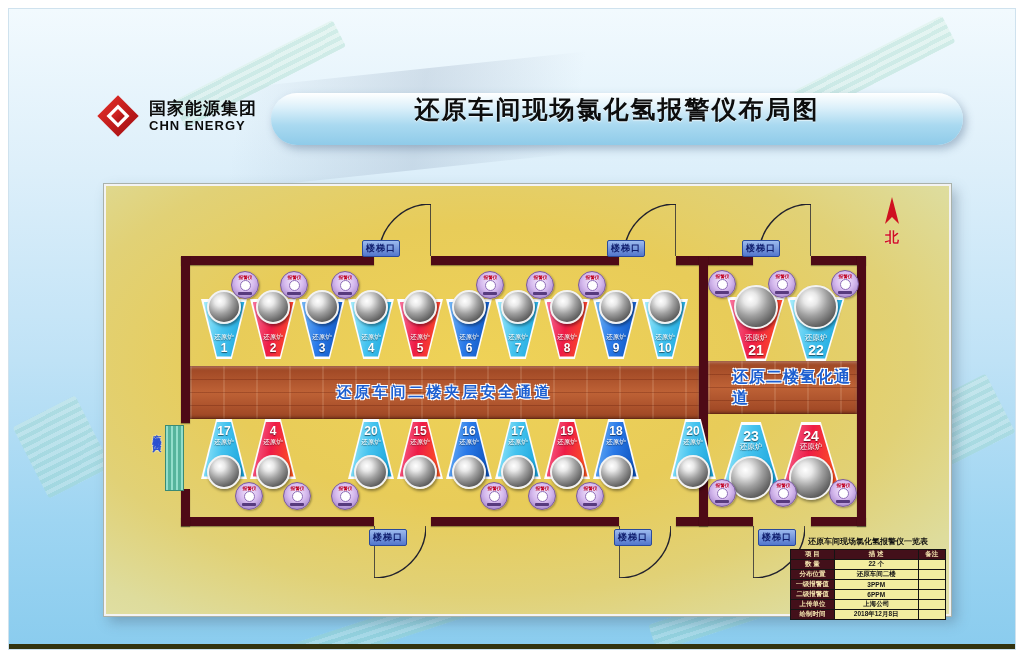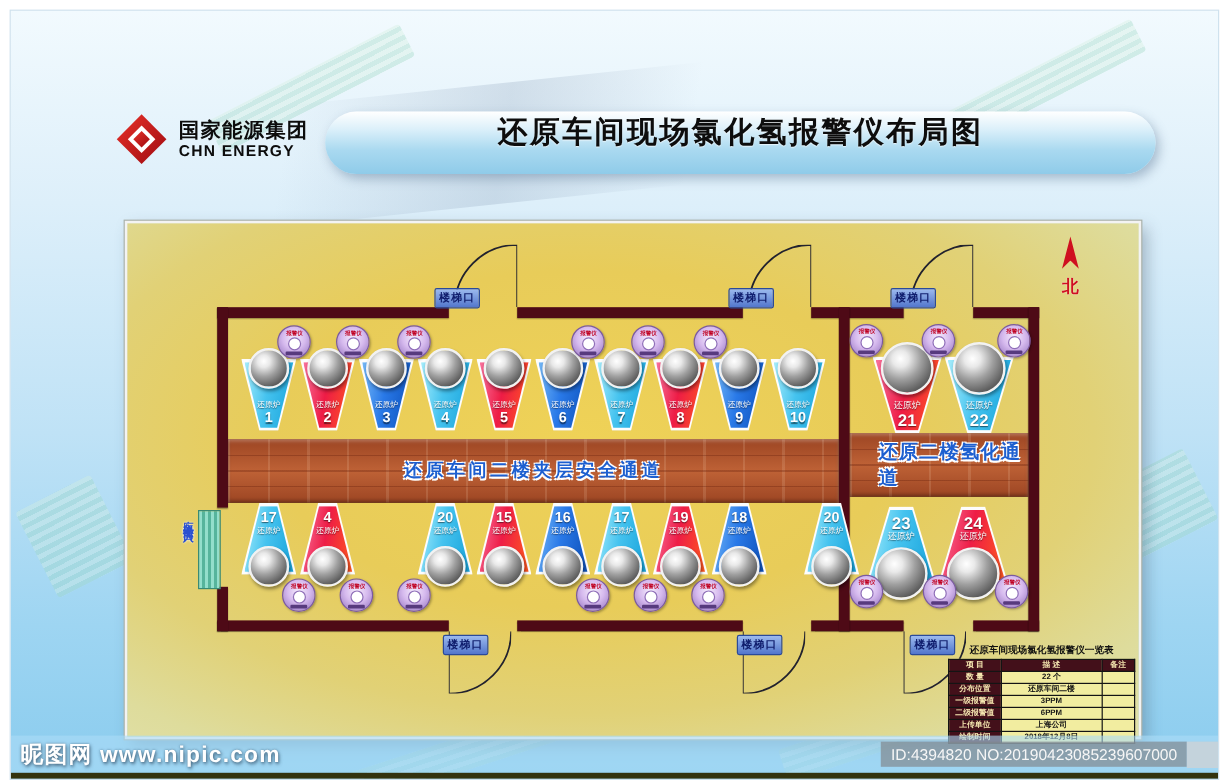--- a/index.html
+++ b/index.html
@@ -484,21 +484,15 @@
         <tr>
               <td class="k">绘制时间</td>
               <td>2018年12月8日</td>
               <td></td>
             </tr>
       </tbody>
         </table>
     </div>
   </div>
 
-  <div class="footer-bar">
-    <span class="site-mark">昵图网 www.nipic.com</span>
-    <span class="spacer"></span>
-    <span class="id-chip">ID:4394820 NO:20190423085239607000</span>
-    <span class="gray-tail"></span>
-  </div>
   <div class="bottom-strip"></div>
 
 </div>
 
 </body></html>

